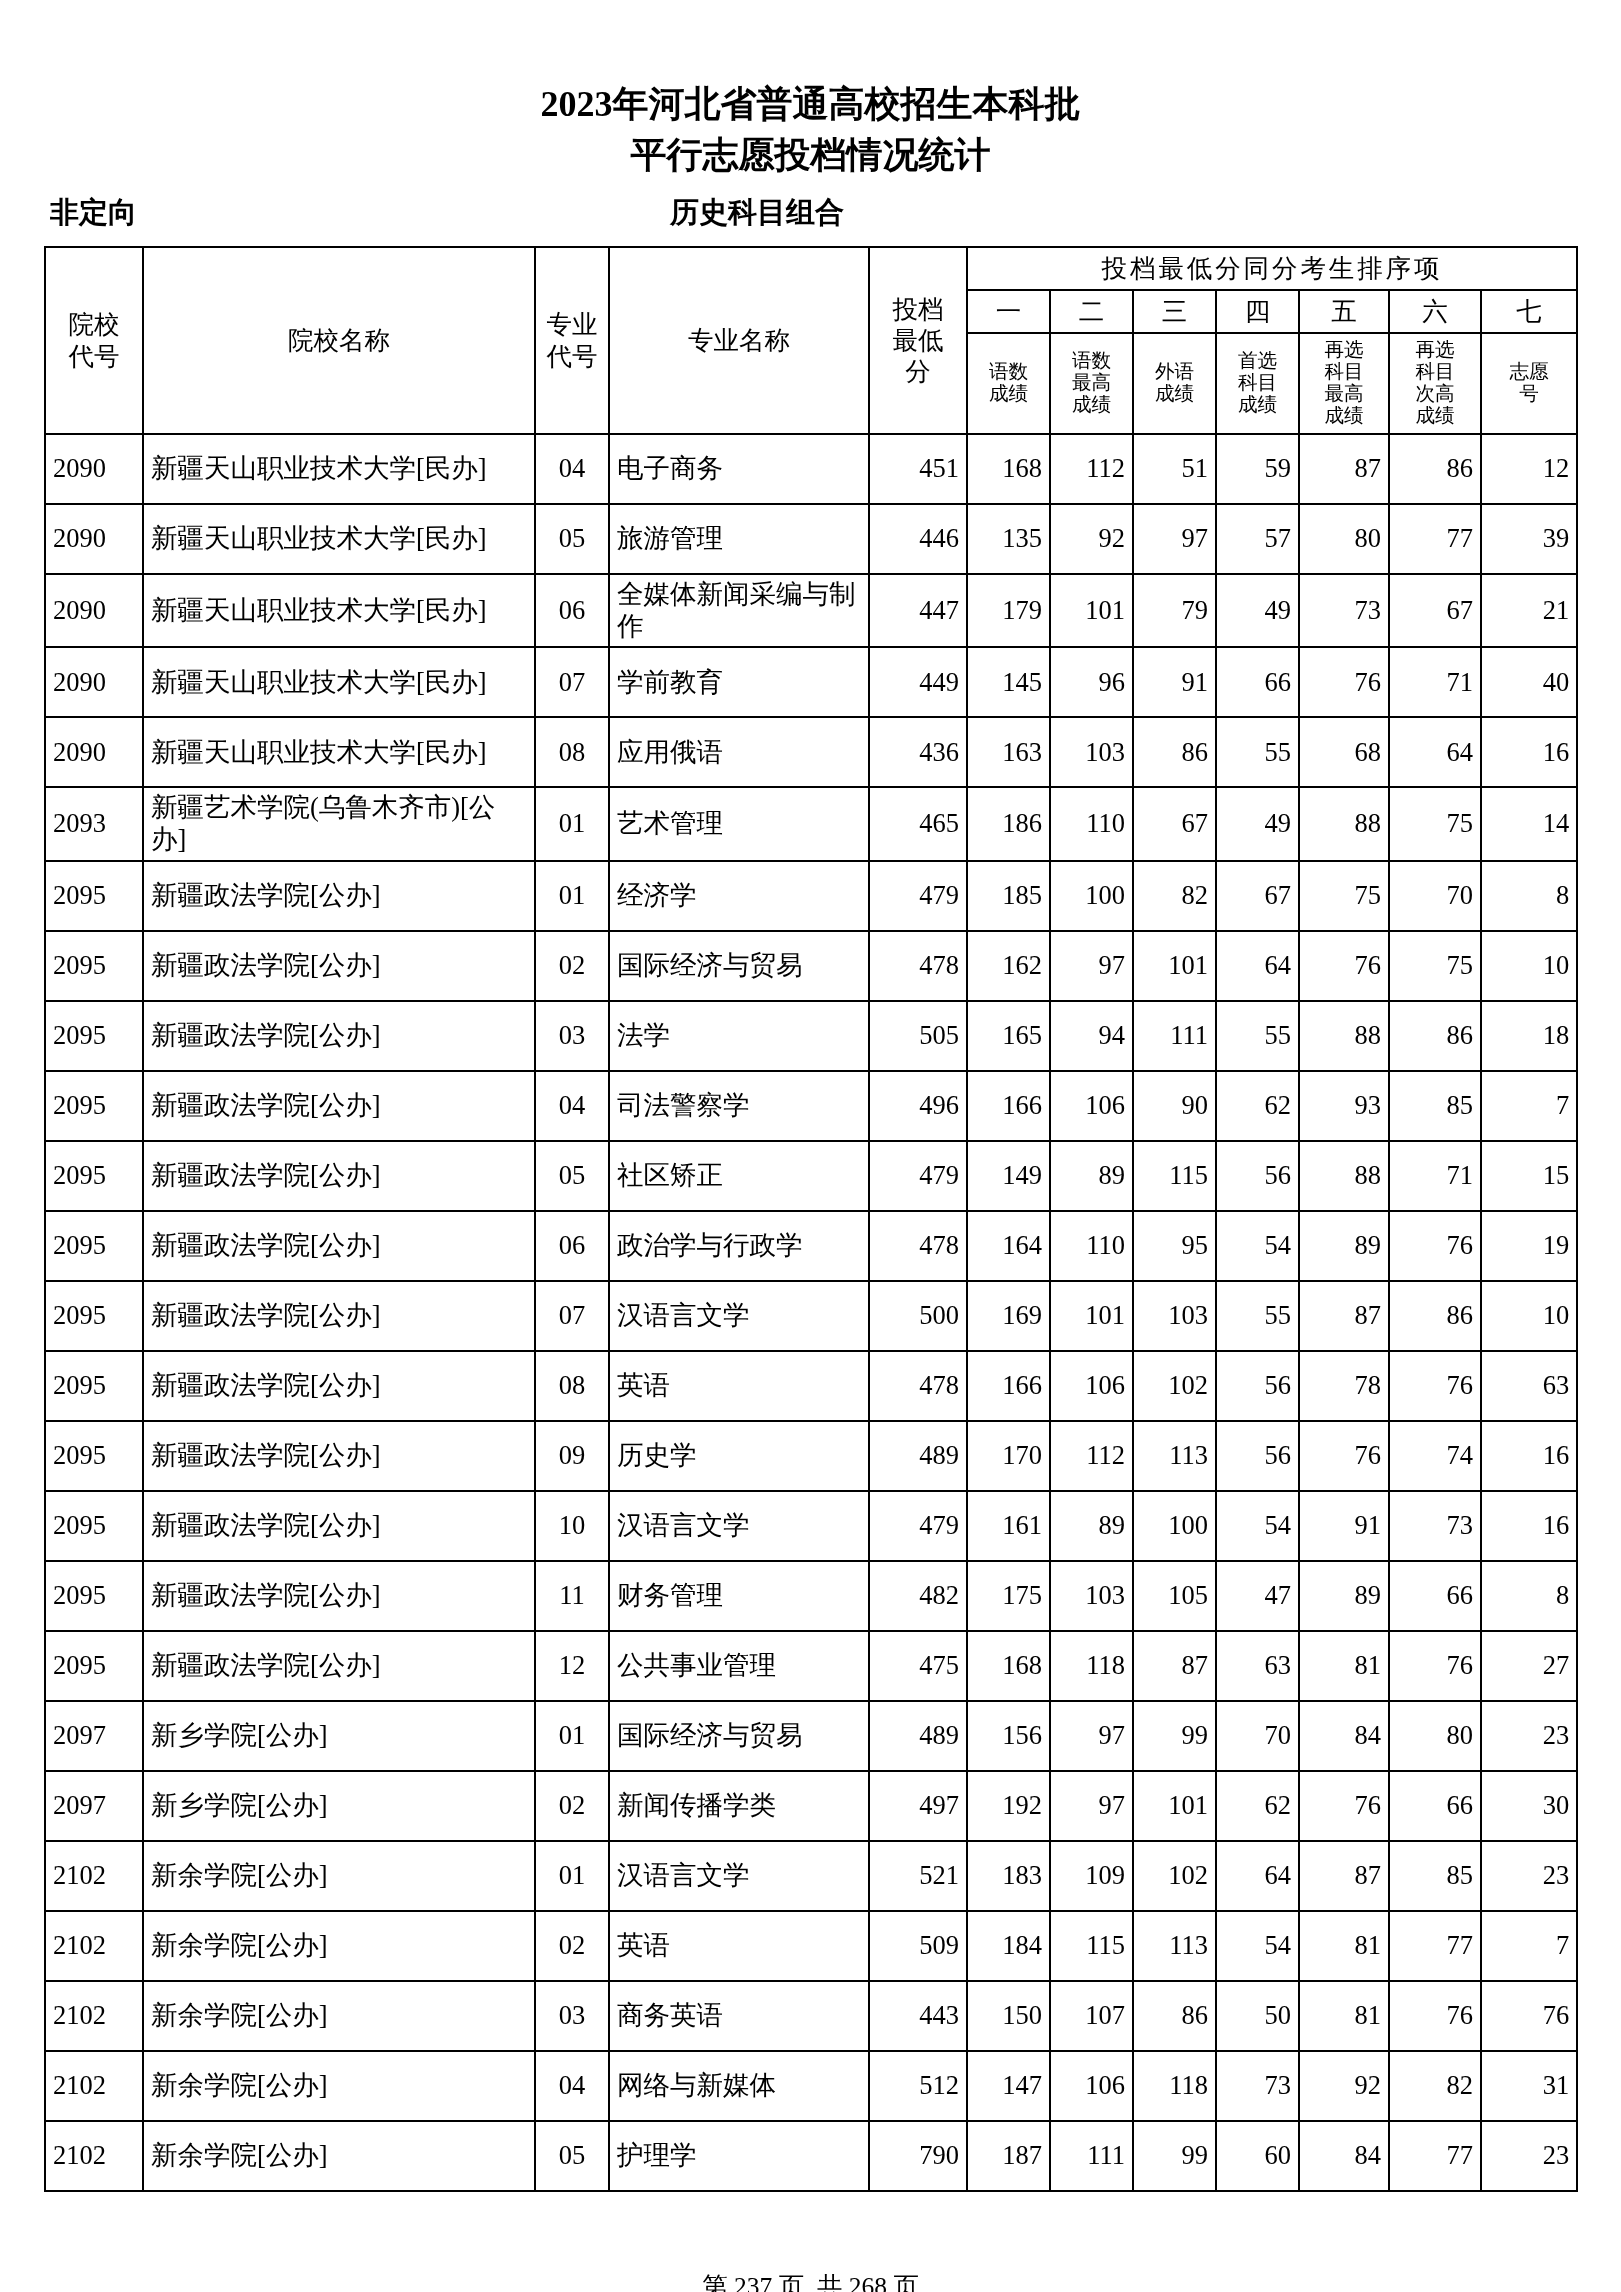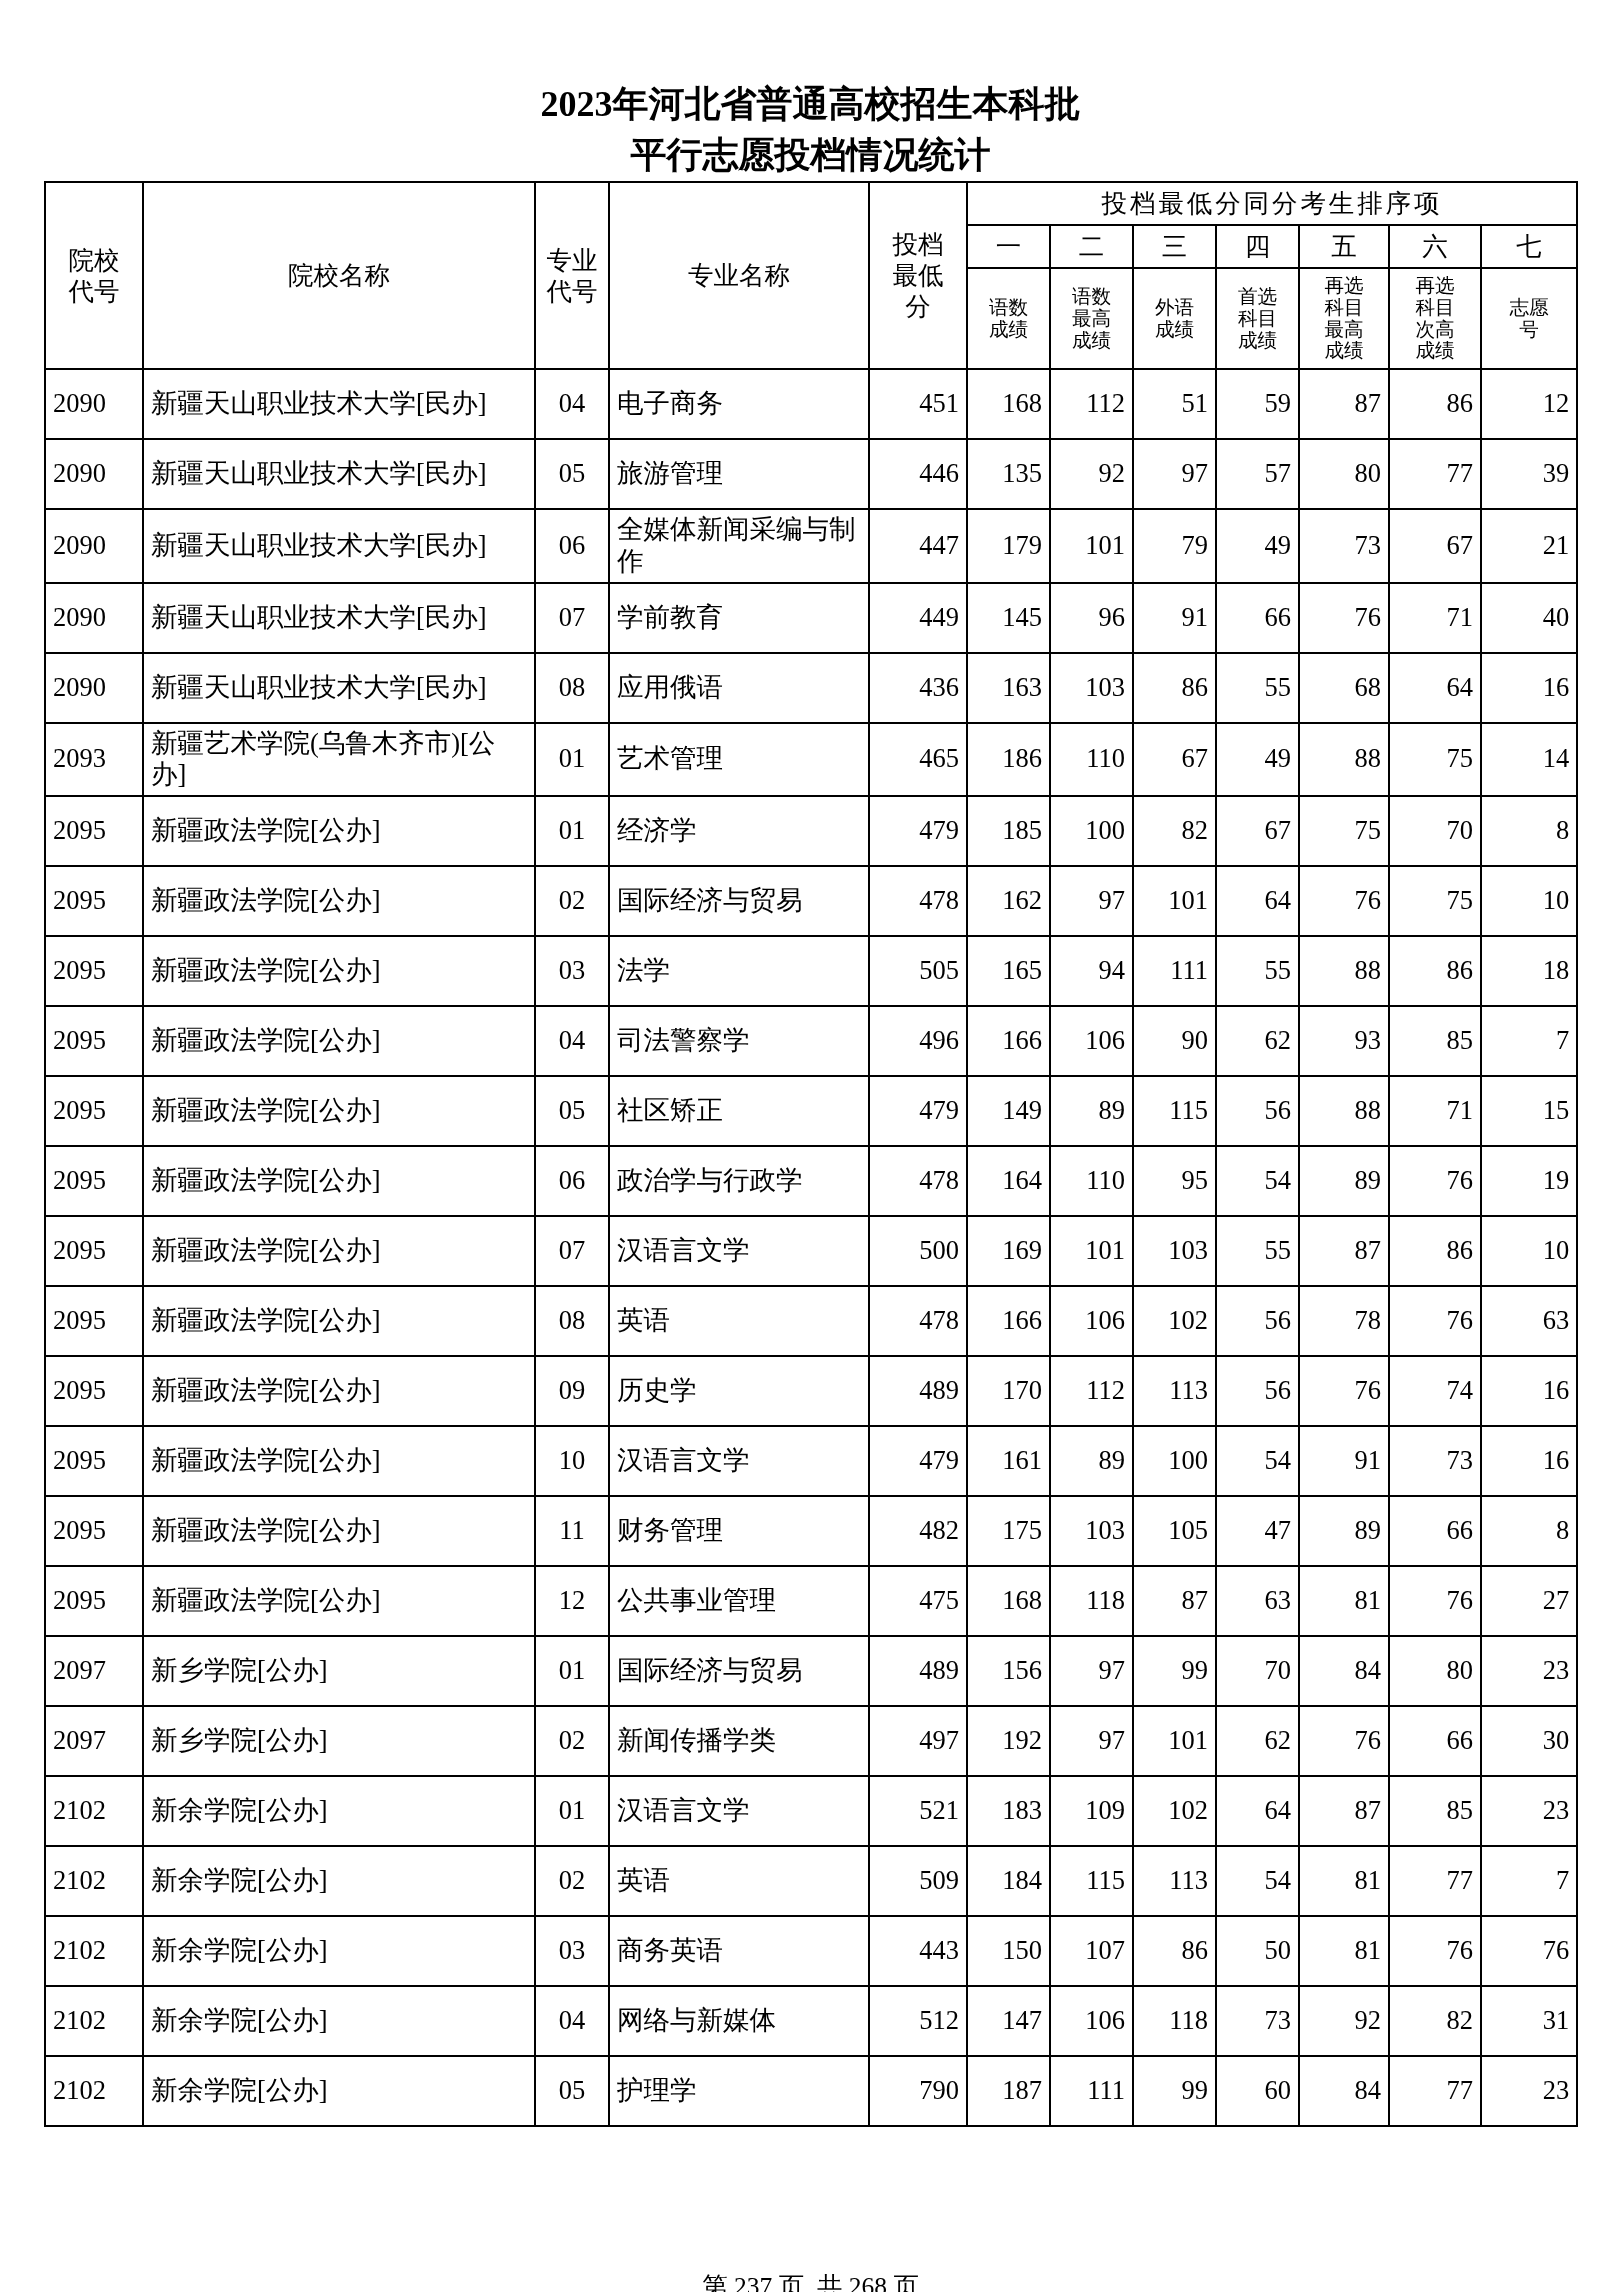--- a/index.html
+++ b/index.html
@@ -32,20 +32,24 @@
 </head>
 <body>
 
 <div class="page">
 
   <div class="title">
     <div>2023年河北省普通高校招生本科批</div>
     <div>平行志愿投档情况统计</div>
   </div>
 
+  <div class="sub-row">
+    <span class="sub-left">非定向</span>
+    <span class="sub-right">历史科目组合</span>
+  </div>
 
   <table class="main">
     <colgroup>
       <col style="width:98px">
         <col style="width:392px">
         <col style="width:74px">
       <col style="width:260px">
         <col style="width:98px">
       <col style="width:83px">
         <col style="width:83px">

